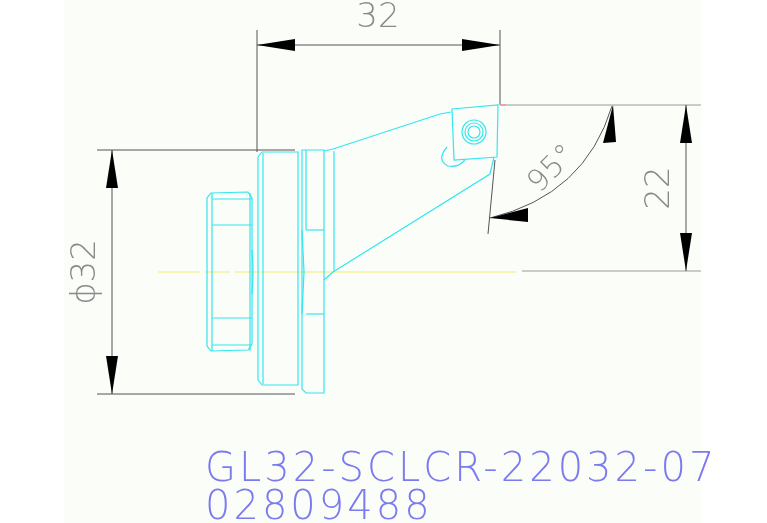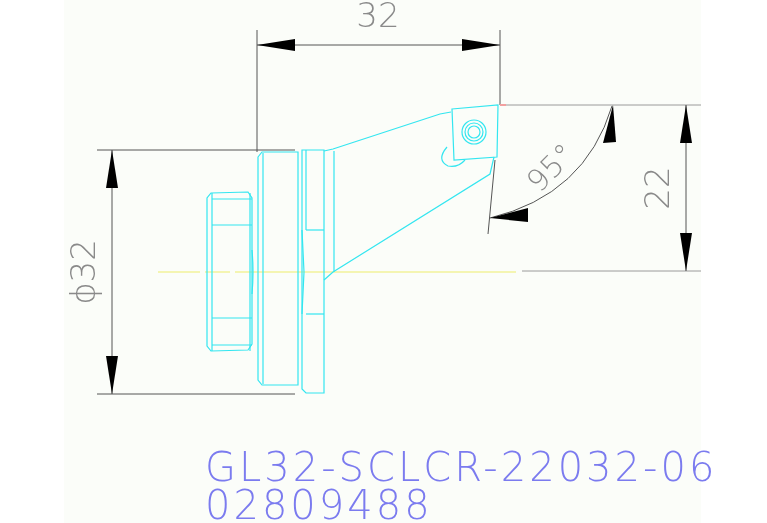--- a/index.html
+++ b/index.html
@@ -79,14 +79,14 @@
     <polygon points="613,105 603,143 616,142" stroke="none"></polygon>
   </g>
   <line x1="500" y1="105" x2="506" y2="105" stroke="#f2a0a0" stroke-width="2"></line>
 
   <text class="dimtxt" x="378" y="27" font-size="34" text-anchor="middle">32</text>
   <text class="dimtxt" x="0" y="0" font-size="34" text-anchor="middle" transform="translate(95,272) rotate(-90)">ϕ32</text>
   <text class="dimtxt" x="0" y="0" font-size="34" text-anchor="middle" transform="translate(669,188) rotate(-90)">22</text>
   <text class="dimtxt" x="0" y="0" font-size="30" text-anchor="middle" transform="translate(558,175) rotate(-45)">95°</text>
 </svg>
 
-<div class="title" style="left:205px; top:447px; font-size:40px;">GL32-SCLCR-22032-06</div>
+<div class="title" style="left:205px; top:447px; font-size:40px;">GL32-SCLCR-22032-07</div>
 <div class="title" style="left:205px; top:485px; font-size:40px;">02809488</div>
 
 </body></html>

